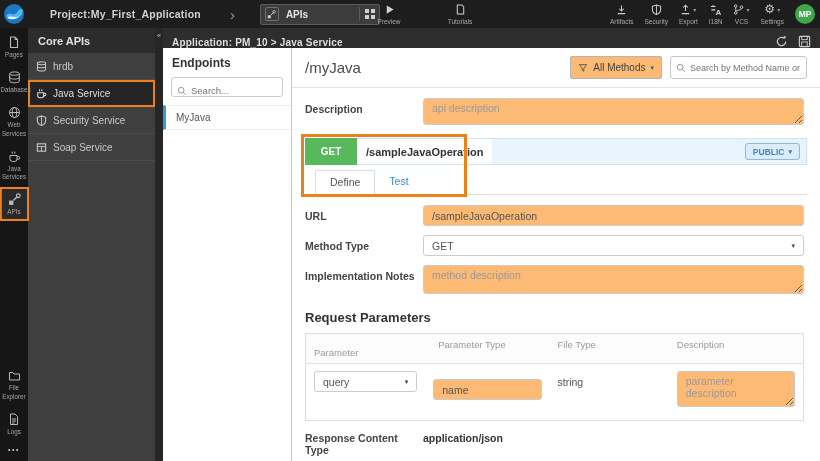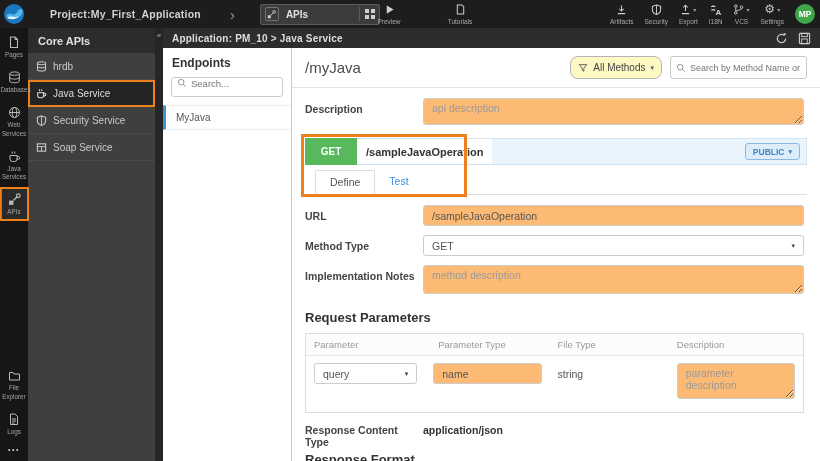--- a/index.html
+++ b/index.html
@@ -34,37 +34,37 @@
 
   
   .core-panel { position:absolute; left:28px; top:28px; width:127px; bottom:0; background:#3f3f3f; z-index:4; }
   .core-header { height:25px; background:#2c2c2c; color:#e0e0e0; font-size:11px; font-weight:bold; display:flex; align-items:center; padding:5px 10px; }
   .core-item { height:27px; display:flex; align-items:center; gap:6px; padding:0 8px; color:#c9c9c9; font-size:10px; border-bottom:1px solid #4a4a4a; }
   .core-item.highlight { background:#242424; outline:2px solid #ee7f1d; outline-offset:-2px; color:#dcdcdc; }
   .collapse-strip { position:absolute; left:155px; top:28px; width:8px; bottom:0; background:#262626; z-index:4; text-align:center; }
   .collapse-btn { font-size:8px; color:#b5b5b5; line-height:16px; cursor:pointer; }
 
   
-  .app-header { position:absolute; left:163px; top:28px; right:0; height:20px; background:#2d2d2d; display:flex; align-items:center; padding:0 9px; z-index:3; }
+  .app-header { position:absolute; left:163px; top:28px; right:0; height:20px; background:#2d2d2d; display:flex; align-items:flex-end; padding:0 9px; z-index:3; }
   .app-header-text { font-size:10px; color:#dedede; font-weight:bold; letter-spacing:.2px; }
   .ah-spacer { flex:1; }
   .ah-icon { color:#cccccc; margin-left:10px; display:flex; align-items:center; }
 
   
   .endpoints { position:absolute; left:163px; top:48px; width:129px; bottom:0; background:#fff; border-right:1px solid #c9c9c9; z-index:2; }
   .endpoints-title { font-size:12px; font-weight:bold; color:#333; padding:8px 9px 7px; }
-  .endpoints-search { margin:0 8px 8px; height:20px; border:1px solid #ccc; border-radius:3px; display:flex; align-items:flex-start; gap:4px; padding:0 5px; color:#999; }
+  .endpoints-search { margin:0 8px 8px; height:20px; border:1px solid #ccc; border-radius:3px; display:flex; align-items:flex-end; gap:4px; padding:0 5px; color:#999; }
   .endpoints-search input { border:none; outline:none; width:100%; font-size:9.5px; font-family:inherit; color:#555; }
   .endpoint-item { height:25px; display:flex; align-items:center; font-size:10px; color:#555; padding-left:10px; border-top:1px solid #ececec; border-bottom:1px solid #ececec; border-left:3px solid #3b97d3; }
 
   
   .main { position:absolute; left:292px; top:48px; right:0; bottom:0; background:#fff; }
   .main-header { height:40px; border-bottom:1px solid #e2e2e2; display:flex; align-items:center; padding:0 13px; }
   .main-title { font-size:15px; color:#4a4a4a; }
-  .methods-dd { margin-left:auto; height:23px; border:1px solid #b5b5b5; border-radius:8px; display:flex; align-items:center; gap:5px; padding:0 7px; font-size:10px; color:#444; background:#fef9c3; cursor:pointer; }
+  .methods-dd { margin-left:auto; height:23px; border:1px solid #b5b5b5; border-radius:2px; display:flex; align-items:center; gap:5px; padding:0 7px; font-size:10px; color:#444; background:#fdba74; cursor:pointer; }
   .dd-caret { font-size:7px; color:#555; }
   .main-search { width:137px; height:23px; border:1px solid #c7c7c7; border-radius:3px; display:flex; align-items:center; gap:4px; padding:0 5px; margin-left:8px; color:#999; }
   .main-search input { border:none; outline:none; width:100%; font-size:9px; font-family:inherit; color:#555; }
   .main-body { padding:10px 13px 0; }
 
   .frow { display:flex; margin-bottom:9px; }
   .flabel { width:118px; flex:none; font-size:10.5px; font-weight:bold; color:#444; padding-top:5px; }
   .ffield { flex:1; margin-right:3px; position:relative; }
   .inp { width:100%; border:1px solid #ccc; border-radius:3px; font-size:10.5px; color:#555; padding:3px 8px; font-family:inherit; background:#fdba74; }
   textarea.inp { height:27px; resize:vertical; }
@@ -86,21 +86,21 @@
   .tab.active { background:#fff; border:1px solid #ddd; border-bottom:1px solid #fff; margin-bottom:-1px; color:#555; border-radius:2px 2px 0 0; }
   .tab.link { color:#3a8fd9; }
   .orange-box { position:absolute; left:-4px; top:-4px; width:166px; height:63px; border:3px solid #ee7f1d; z-index:4; pointer-events:none; }
 
   .sect-title { font-size:13px; font-weight:bold; color:#333; margin:12px 0 8px; }
   .ptable { border:1px solid #ddd; margin-right:3px; }
   .pt-head { display:flex; background:#fcfcfc; border-bottom:1px solid #e4e4e4; }
   .pt-hcell { font-size:9.5px; color:#999; padding:5px 8px; }
   .pt-row { display:flex; padding:7px 0 9px; align-items:flex-start; }
   .pt-cell { padding:0 8px; }
-  .c1 { width:25%; } .c2 { width:24%; } .c3 { width:24%; } .c4 { width:27%; }
+  .c1 { width:25%;margin-top:8px; } .c2 { width:24%; } .c3 { width:24%; } .c4 { width:27%; }
   .pt-text { font-size:10.5px; color:#555; padding-top:5px; }
   .pt-cell textarea.inp { height:36px; }
 
   .rc-row { display:flex; margin-top:11px; }
   .rc-label { width:118px; flex:none; font-size:10.5px; font-weight:bold; color:#444; }
   .rc-value { font-size:10.5px; font-weight:bold; color:#333; }
   .sect-title.rf { margin:4px 0 8px; }
 
   svg { display:block; }
 </style>

